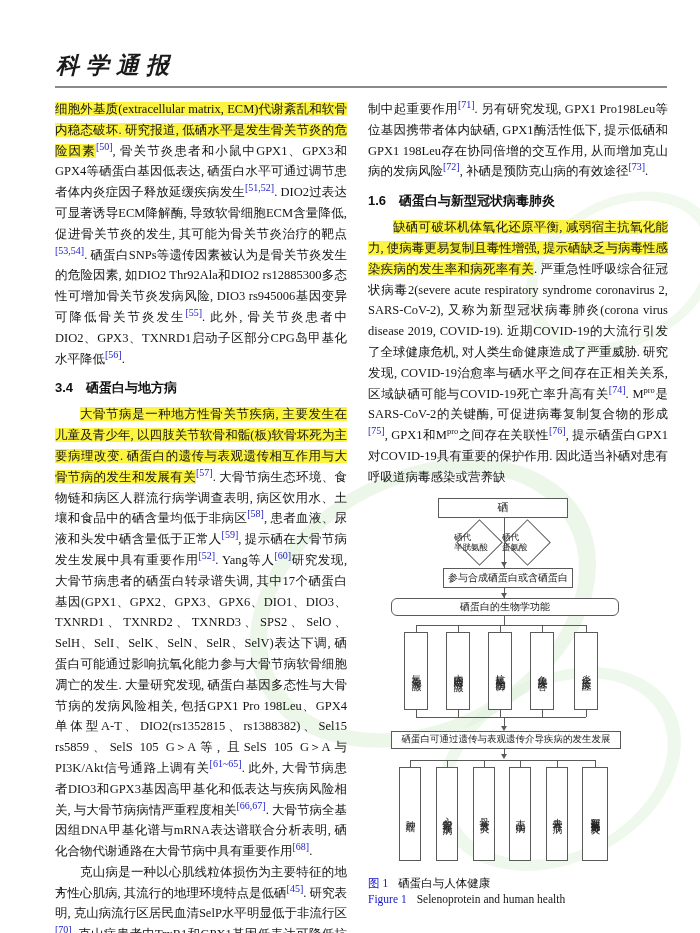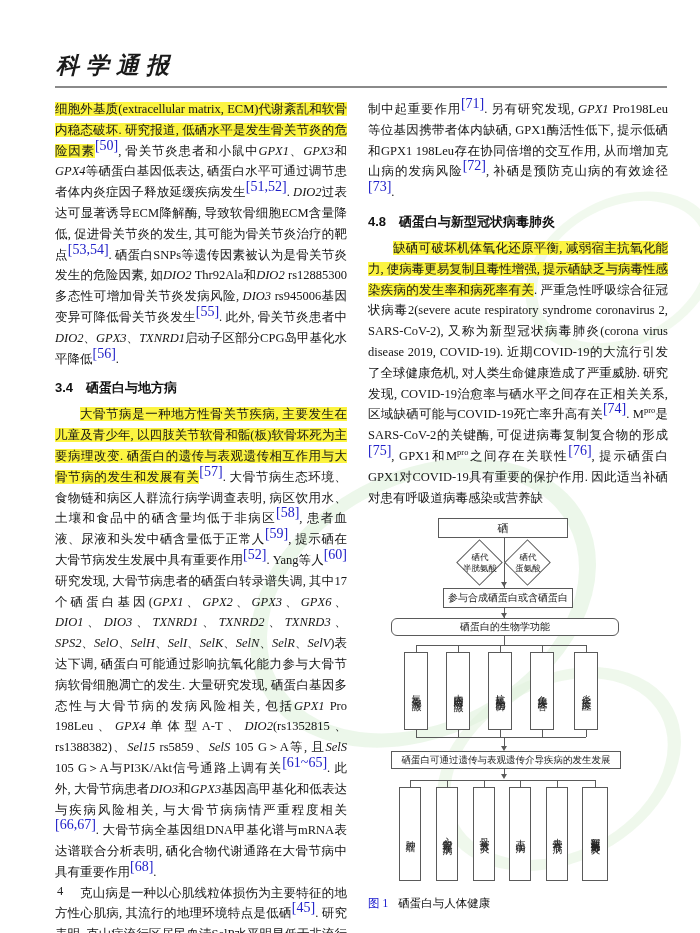--- a/index.html
+++ b/index.html
@@ -16,38 +16,38 @@
   .wm3{left:520px;top:170px;width:180px;height:180px;border:12px solid #e6f4e0;transform:rotate(-28deg) scaleY(.72);}
   
   .col{position:absolute;top:99px;width:292px;text-align:justify;}
   .col-left{left:55px;}
   .col-right{left:368px;width:300px;}
   .para{margin:0;font-size:12.5px;line-height:20.8px;}
   .para.ind{text-indent:2em;}
   .sec{margin:10px 0 7px 0;font-size:13px;font-weight:bold;color:#111;
        font-family:"Liberation Sans","DejaVu Sans",sans-serif;}
   .hl{background:#fcf441;}
-  .it{font-style:italic;}
-  sup.cite{font-size:14px;color:#2020c8;line-height:0;}
+  .it{}
+  sup.cite{font-size:10px;color:#2020c8;line-height:0;}
   sup.plain{font-size:8.5px;color:#141414;line-height:0;}
   .pageno{position:absolute;left:57px;top:884px;font-size:12.5px;color:#222;}
   
   .figure{position:relative;width:300px;height:368px;margin-top:10px;
           font-family:"Liberation Sans","DejaVu Sans",sans-serif;color:#222;}
   .fbox{position:absolute;border:1px solid #5a5a5a;background:#fff;box-sizing:border-box;
         display:flex;align-items:center;justify-content:center;text-align:center;}
   .fbox.h{font-size:10px;}
   .vbox{writing-mode:vertical-rl;text-orientation:upright;font-size:10px;letter-spacing:2px;}
   .vbox.small{letter-spacing:1px;font-size:9.5px;}
   .ln{position:absolute;background:#5a5a5a;}
   .arr{position:absolute;width:0;height:0;border-left:3.5px solid transparent;
        border-right:3.5px solid transparent;border-top:5px solid #5a5a5a;}
   .diamond{position:absolute;width:33px;height:33px;border:1px solid #5a5a5a;background:#fff;
            transform:rotate(45deg);box-sizing:border-box;}
-  .dlabel{position:absolute;text-align:center;font-size:8.5px;line-height:1.25;color:#222;}
+  .dlabel{position:absolute;font-size:8.5px;line-height:1.25;color:#222;}
   
   .caption{margin-top:9px;font-size:11.5px;text-align:left;}
   .cap-line{line-height:16px;}
   .cap-label{color:#1414cc;font-weight:normal;margin-right:10px;}
   .cap-text{color:#141414;}
   .cap-line.en{font-family:"Liberation Serif","DejaVu Serif",serif;}
 </style>
 </head>
 <body>
 
@@ -62,21 +62,21 @@
 
   <div class="col col-left">
     <p class="para cont"><span class="hl">细胞外基质(extracellular matrix, ECM)代谢紊乱和软骨内稳态破坏. 研究报道, 低硒水平是发生骨关节炎的危险因素</span><sup class="cite">[50]</sup><span>, 骨关节炎患者和小鼠中</span><span class="it">GPX1</span><span>、</span><span class="it">GPX3</span><span>和</span><span class="it">GPX4</span><span>等硒蛋白基因低表达, 硒蛋白水平可通过调节患者体内炎症因子释放延缓疾病发生</span><sup class="cite">[51,52]</sup><span>. </span><span class="it">DIO2</span><span>过表达可显著诱导ECM降解酶, 导致软骨细胞ECM含量降低, 促进骨关节炎的发生, 其可能为骨关节炎治疗的靶点</span><sup class="cite">[53,54]</sup><span>. 硒蛋白SNPs等遗传因素被认为是骨关节炎发生的危险因素, 如</span><span class="it">DIO2</span><span> Thr92Ala和</span><span class="it">DIO2</span><span> rs12885300多态性可增加骨关节炎发病风险, </span><span class="it">DIO3</span><span> rs945006基因变异可降低骨关节炎发生</span><sup class="cite">[55]</sup><span>. 此外, 骨关节炎患者中</span><span class="it">DIO2</span><span>、</span><span class="it">GPX3</span><span>、</span><span class="it">TXNRD1</span><span>启动子区部分CPG岛甲基化水平降低</span><sup class="cite">[56]</sup><span>.</span></p>
     <h3 class="sec">3.4　硒蛋白与地方病</h3>
     <p class="para ind"><span class="hl">大骨节病是一种地方性骨关节疾病, 主要发生在儿童及青少年, 以四肢关节软骨和骺(板)软骨坏死为主要病理改变. 硒蛋白的遗传与表观遗传相互作用与大骨节病的发生和发展有关</span><sup class="cite">[57]</sup><span>. 大骨节病生态环境、食物链和病区人群流行病学调查表明, 病区饮用水、土壤和食品中的硒含量均低于非病区</span><sup class="cite">[58]</sup><span>, 患者血液、尿液和头发中硒含量低于正常人</span><sup class="cite">[59]</sup><span>, 提示硒在大骨节病发生发展中具有重要作用</span><sup class="cite">[52]</sup><span>. Yang等人</span><sup class="cite">[60]</sup><span>研究发现, 大骨节病患者的硒蛋白转录谱失调, 其中17个硒蛋白基因(</span><span class="it">GPX1</span><span>、</span><span class="it">GPX2</span><span>、</span><span class="it">GPX3</span><span>、</span><span class="it">GPX6</span><span>、</span><span class="it">DIO1</span><span>、</span><span class="it">DIO3</span><span>、</span><span class="it">TXNRD1</span><span>、</span><span class="it">TXNRD2</span><span>、</span><span class="it">TXNRD3</span><span>、</span><span class="it">SPS2</span><span>、</span><span class="it">SelO</span><span>、</span><span class="it">SelH</span><span>、</span><span class="it">SelI</span><span>、</span><span class="it">SelK</span><span>、</span><span class="it">SelN</span><span>、</span><span class="it">SelR</span><span>、</span><span class="it">SelV</span><span>)表达下调, 硒蛋白可能通过影响抗氧化能力参与大骨节病软骨细胞凋亡的发生. 大量研究发现, 硒蛋白基因多态性与大骨节病的发病风险相关, 包括</span><span class="it">GPX1</span><span> Pro 198Leu、</span><span class="it">GPX4</span><span>单体型A-T、</span><span class="it">DIO2</span><span>(rs1352815、rs1388382)、</span><span class="it">Sel15</span><span> rs5859、</span><span class="it">SelS</span><span> 105 G＞A等, 且</span><span class="it">SelS</span><span> 105 G＞A与PI3K/Akt信号通路上调有关</span><sup class="cite">[61~65]</sup><span>. 此外, 大骨节病患者</span><span class="it">DIO3</span><span>和</span><span class="it">GPX3</span><span>基因高甲基化和低表达与疾病风险相关, 与大骨节病病情严重程度相关</span><sup class="cite">[66,67]</sup><span>. 大骨节病全基因组DNA甲基化谱与mRNA表达谱联合分析表明, 硒化合物代谢通路在大骨节病中具有重要作用</span><sup class="cite">[68]</sup><span>.</span></p>
     <p class="para ind"><span>克山病是一种以心肌线粒体损伤为主要特征的地方性心肌病, 其流行的地理环境特点是低硒</span><sup class="cite">[45]</sup><span>. 研究表明, 克山病流行区居民血清SelP水平明显低于非流行区</span><sup class="cite">[70]</sup><span>, 克山病患者中</span><span class="it">TrxR1</span><span>和</span><span class="it">GPX1</span><span>基因低表达可降低抗氧化能力, 导致心肌氧化损伤, 其在克山病的发病机</span></p>
   </div>
 
   <div class="col col-right">
     <p class="para cont"><span>制中起重要作用</span><sup class="cite">[71]</sup><span>. 另有研究发现, </span><span class="it">GPX1</span><span> Pro198Leu等位基因携带者体内缺硒, GPX1酶活性低下, 提示低硒和GPX1 198Leu存在协同倍增的交互作用, 从而增加克山病的发病风险</span><sup class="cite">[72]</sup><span>, 补硒是预防克山病的有效途径</span><sup class="cite">[73]</sup><span>.</span></p>
-    <h3 class="sec">4.8　硒蛋白与新型冠状病毒肺炎</h3>
+    <h3 class="sec">1.6　硒蛋白与新型冠状病毒肺炎</h3>
     <p class="para ind"><span class="hl">缺硒可破坏机体氧化还原平衡, 减弱宿主抗氧化能力, 使病毒更易复制且毒性增强, 提示硒缺乏与病毒性感染疾病的发生率和病死率有关</span><span>. 严重急性呼吸综合征冠状病毒2(severe acute respiratory syndrome coronavirus 2, SARS-CoV-2), 又称为新型冠状病毒肺炎(corona virus disease 2019, COVID-19). 近期COVID-19的大流行引发了全球健康危机, 对人类生命健康造成了严重威胁. 研究发现, COVID-19治愈率与硒水平之间存在正相关关系, 区域缺硒可能与COVID-19死亡率升高有关</span><sup class="cite">[74]</sup><span>. M</span><sup class="plain">pro</sup><span>是SARS-CoV-2的关键酶, 可促进病毒复制复合物的形成</span><sup class="cite">[75]</sup><span>, GPX1和M</span><sup class="plain">pro</sup><span>之间存在关联性</span><sup class="cite">[76]</sup><span>, 提示硒蛋白GPX1对COVID-19具有重要的保护作用. 因此适当补硒对患有呼吸道病毒感染或营养缺</span></p>
 
     <div class="figure">
 
       <div class="ln" style="left:136px;top:20px;width:1px;height:50px;"></div>
       <div class="arr" style="left:133px;top:64px;"></div>
       <div class="ln" style="left:136px;top:88px;width:1px;height:12px;"></div>
       <div class="arr" style="left:133px;top:95px;"></div>
       <div class="ln" style="left:136px;top:118px;width:1px;height:9px;"></div>
       <div class="ln" style="left:48px;top:127px;width:170px;height:1px;"></div>
@@ -133,17 +133,20 @@
       <div class="fbox vbox" style="left:105px;top:269px;width:22px;height:94px;">骨关节炎</div>
       <div class="fbox vbox" style="left:141px;top:269px;width:22px;height:94px;">克山病</div>
       <div class="fbox vbox" style="left:178px;top:269px;width:22px;height:94px;">大骨节病</div>
       <div class="fbox vbox small" style="left:214px;top:269px;width:26px;height:94px;">新型冠状病毒肺炎</div>
     </div>
 
     <div class="caption">
       <div class="cap-line">
         <span class="cap-label">图 1</span><span class="cap-text">硒蛋白与人体健康</span>
       </div>
+      <div class="cap-line en">
+        <span class="cap-label">Figure 1</span><span class="cap-text">Selenoprotein and human health</span>
+      </div>
     </div>
   </div>
 
   <div class="pageno">4</div>
 </div>
 
 </body></html>

